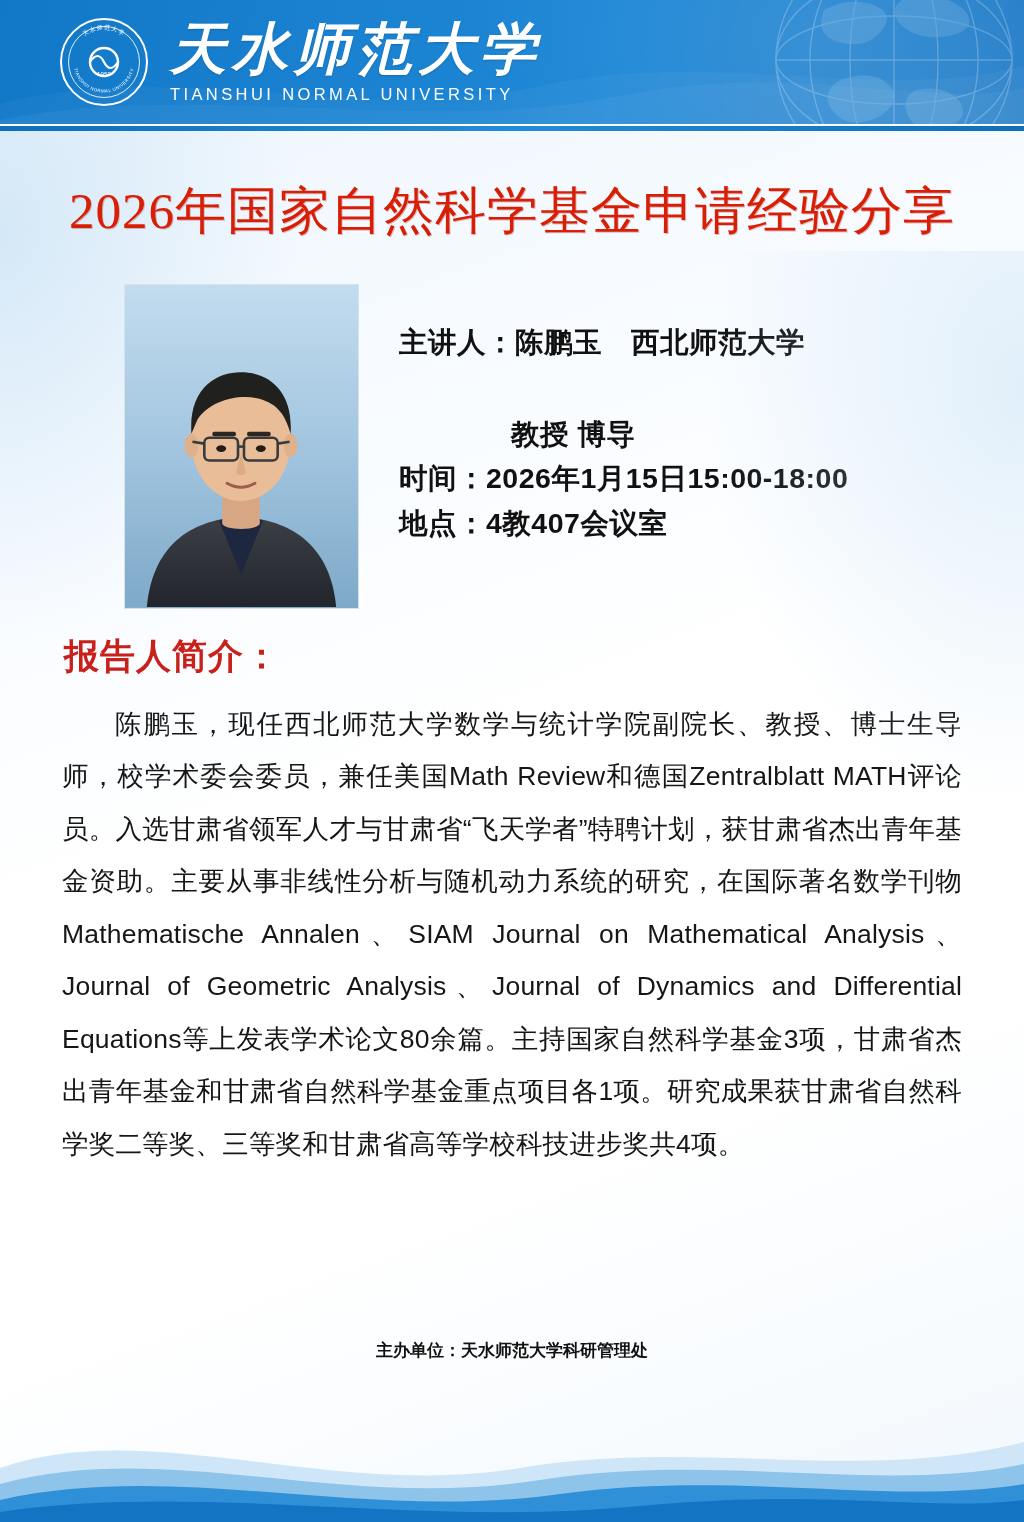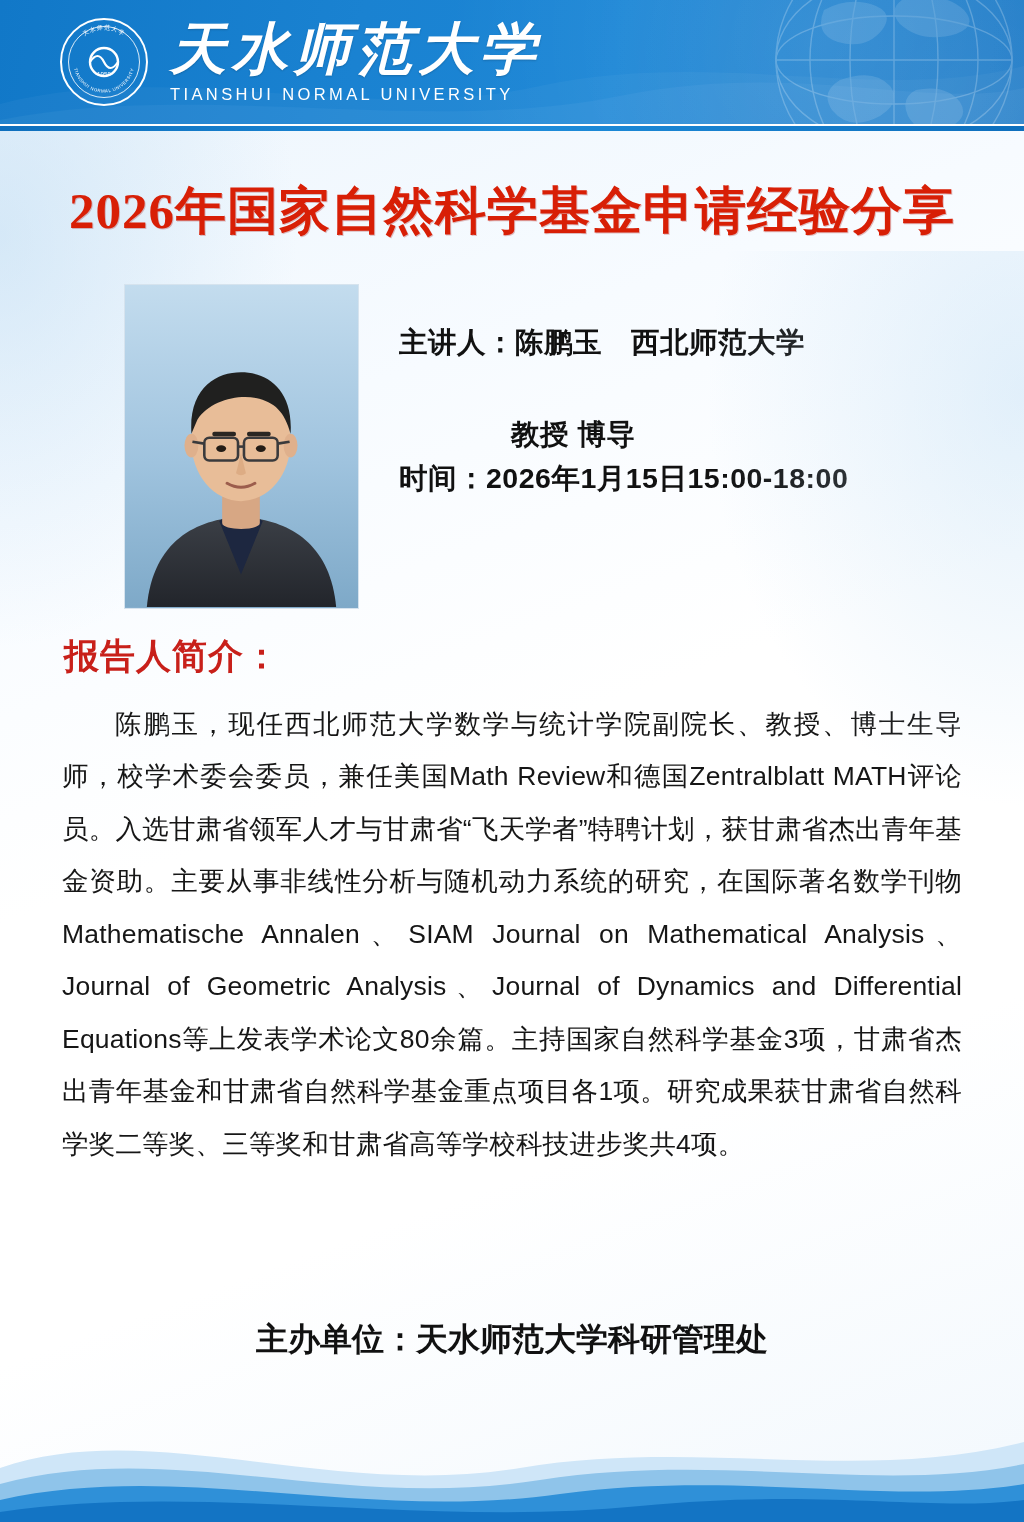--- a/index.html
+++ b/index.html
@@ -132,21 +132,21 @@
     pointer-events: none;
   }
 
   
   .main-title {
     position: relative;
     text-align: center;
     margin: 46px 0 0 0;
     font-family: "Liberation Serif", "DejaVu Serif", serif;
     font-size: 51px;
-    font-weight: 700;
+    font-weight: 400;
     letter-spacing: 1px;
     color: #d81f06;
     text-shadow: 1px 1px 0 rgba(150,0,0,0.25);
     white-space: nowrap;
   }
 
   
   .speaker-row {
     position: relative;
     display: flex;
@@ -199,21 +199,21 @@
 
   
   .org-line {
     position: absolute;
     left: 0;
     bottom: 160px;
     width: 1024px;
     display: flex;
     justify-content: center;
     gap: 118px;
-    font-size: 32px;
+    font-size: 17px;
     font-weight: 700;
     color: #111;
     white-space: nowrap;
   }
 
   
   .waves {
     position: absolute;
     left: 0; bottom: 0;
     width: 1024px;
@@ -331,20 +331,21 @@
           <path d="M117 170 L112 190 q5 4 10 0 Z" fill="#d9a87f" opacity="0.8"></path>
 
           <path d="M103 200 q14 8 28 0" fill="none" stroke="#9c5d4c" stroke-width="3" stroke-linecap="round"></path>
         </svg>
       </div>
 
       <div class="talk-info">
         <div class="line">主讲人：陈鹏玉　西北师范大学</div>
         <div class="line indent">教授 博导</div>
         <div class="line">时间：2026年1月15日15:00-18:00</div>
+        <div class="line">地点：4教407会议室</div>
       </div>
     </div>
 
     <div class="bio-heading">报告人简介：</div>
     <div class="bio-text">陈鹏玉，现任西北师范大学数学与统计学院副院长、教授、博士生导师，校学术委会委员，兼任美国Math Review和德国Zentralblatt MATH评论员。入选甘肃省领军人才与甘肃省“飞天学者”特聘计划，获甘肃省杰出青年基金资助。主要从事非线性分析与随机动力系统的研究，在国际著名数学刊物Mathematische Annalen、SIAM Journal on Mathematical Analysis、Journal of Geometric Analysis、Journal of Dynamics and Differential Equations等上发表学术论文80余篇。主持国家自然科学基金3项，甘肃省杰出青年基金和甘肃省自然科学基金重点项目各1项。研究成果获甘肃省自然科学奖二等奖、三等奖和甘肃省高等学校科技进步奖共4项。</div>
 
     <div class="org-line">
       <span>主办单位：天水师范大学科研管理处</span>
     </div>
 

